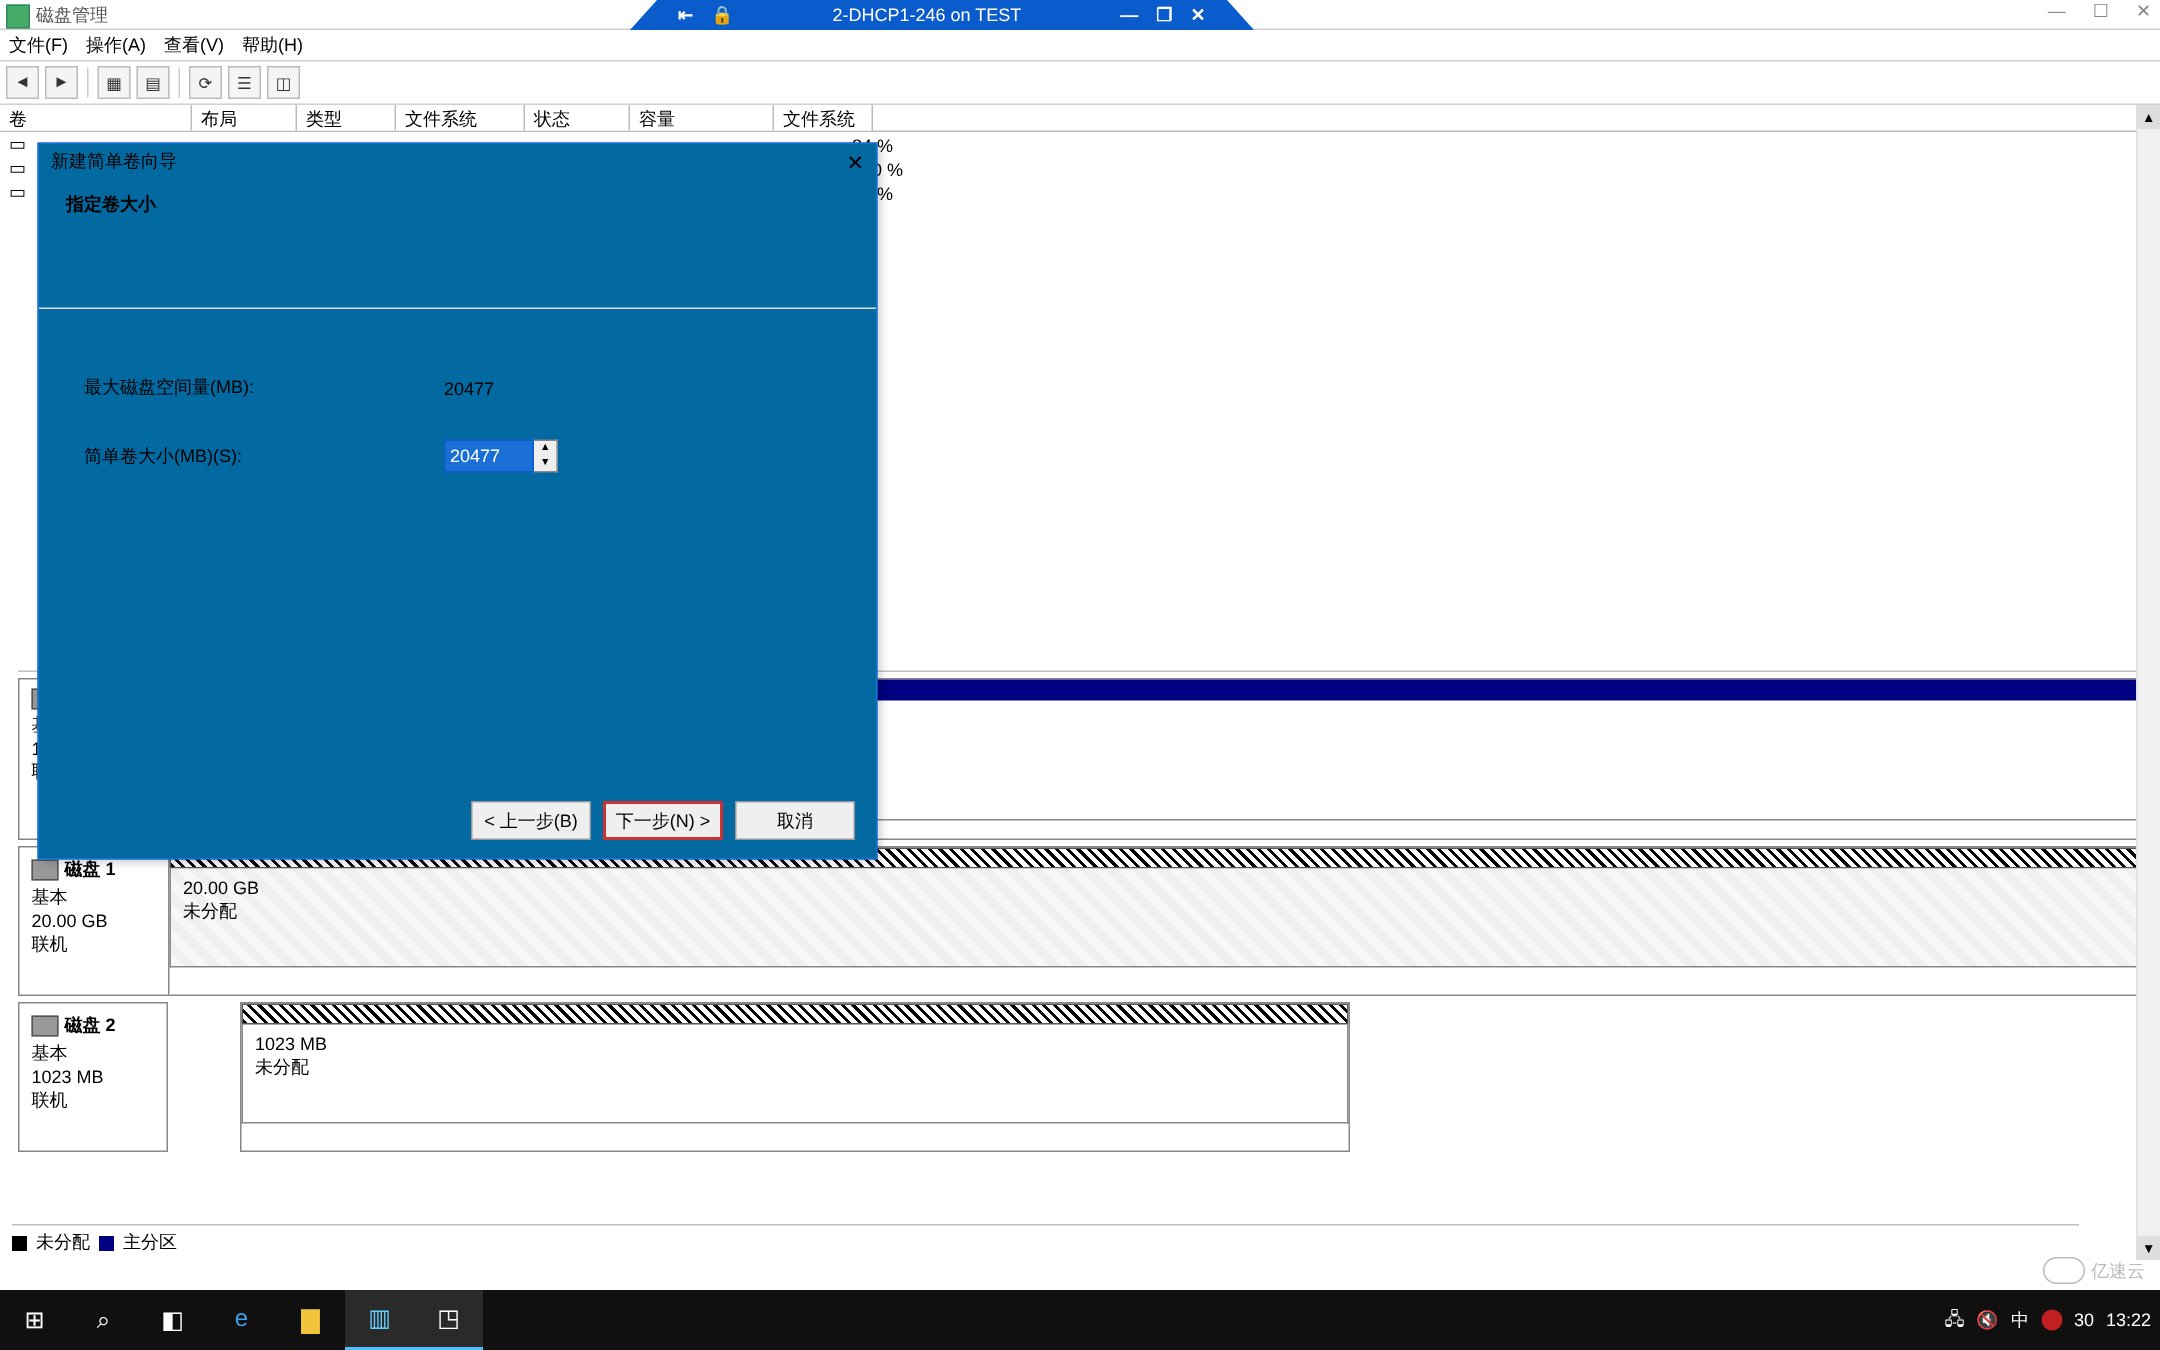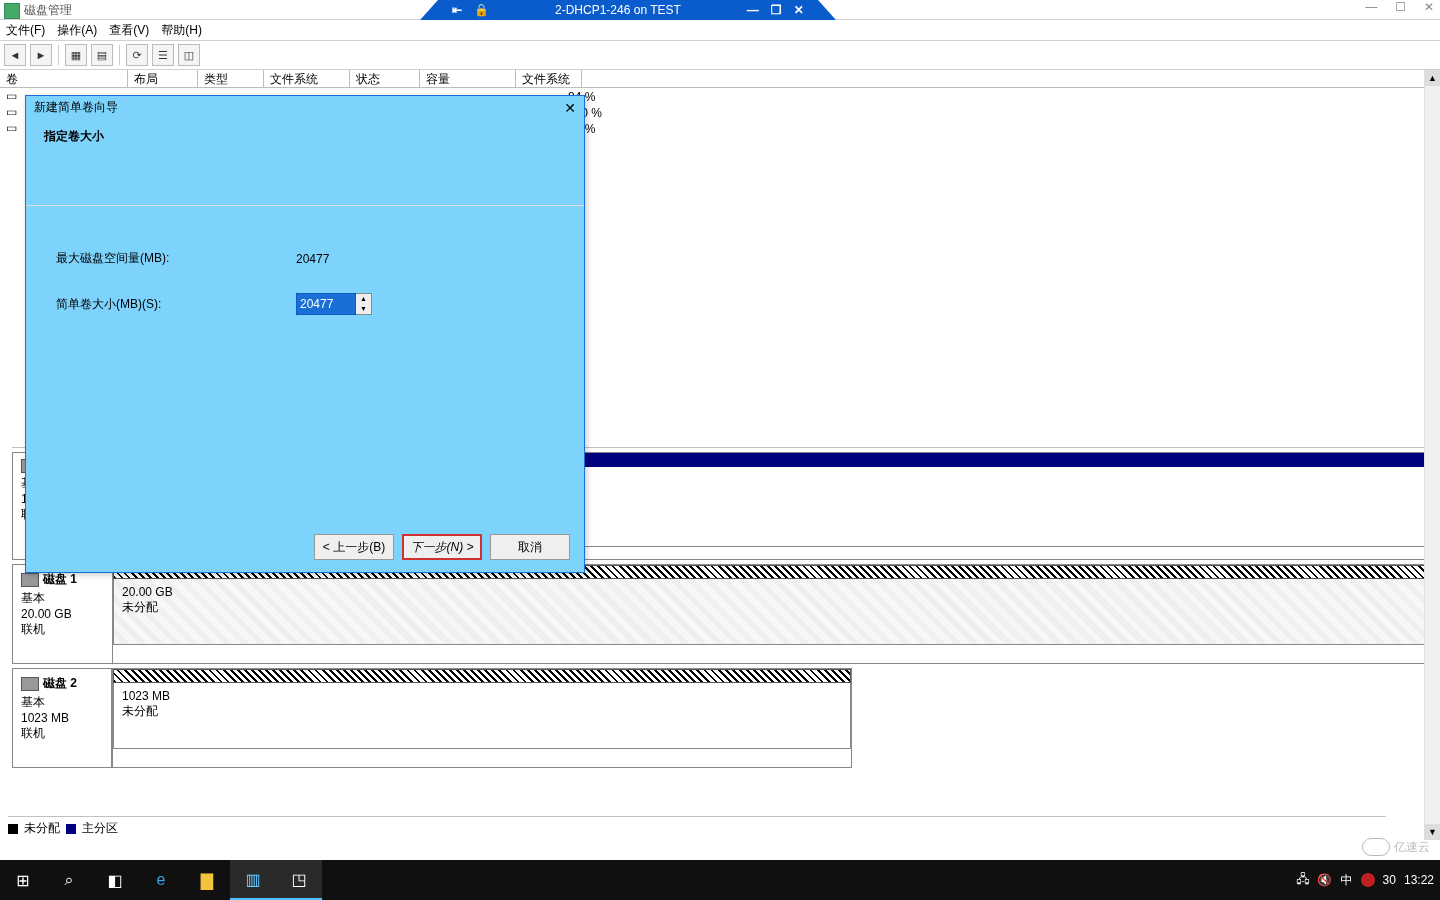--- a/index.html
+++ b/index.html
@@ -42,44 +42,44 @@
 .part-body { padding:6px 8px; border:1px solid #888; border-top:none; min-height:66px; }
 .part-body.hatchbg { background:repeating-linear-gradient(45deg,#f7f7f7 0,#f7f7f7 6px,#efefef 6px,#efefef 12px); }
 
 .disk0 { height:108px; }
 .disk0 .partbox { display:flex; }
 .disk0 .p0 { width:300px; }
 .disk0 .p1 { flex:1; border-left:1px solid #888;}
 .disk0 .part-body { min-height:80px; }
 
 .disk1 { height:100px; }
-.disk2 { height:100px; }
+.disk2 { height:100px;gap:48px; }
 .disk2 .partbox { width:740px; flex:none; }
 
 .legend { position:absolute; left:8px; bottom:64px; height:20px; display:flex; align-items:center; gap:6px; border-top:1px solid #c0c0c0; width:1378px; padding-top:4px;}
 .lg-sw { width:10px; height:10px; display:inline-block; }
 
 
-.dialog { position:absolute; left:25px; top:95px; width:560px; height:478px; background:#7dd3fc; border:1px solid #1a6fd6; box-shadow:2px 2px 6px rgba(0,0,0,0.2); z-index:50; }
+.dialog { position:absolute; left:25px; top:95px; width:560px; height:478px; background:#0369a1; border:1px solid #1a6fd6; box-shadow:2px 2px 6px rgba(0,0,0,0.2); z-index:50; }
 .dlg-title { height:22px; display:flex; align-items:center; padding:0 8px; font-size:12px; color:#000; }
 .dlg-close { position:absolute; right:8px; top:4px; font-size:14px; cursor:default; }
 .dlg-head { padding:10px 12px 18px 18px; border-bottom:1px solid #ddd; height:88px; }
 .dlg-head .h1 { font-weight:bold; margin-bottom:6px; }
 .dlg-head .h2 { margin-left:14px; }
 .dlg-body { padding:44px 30px; }
 .frow { display:flex; align-items:center; margin-bottom:26px; }
 .frow .lbl { width:240px; }
 .spin { display:flex; }
 .spin input { width:60px; height:22px; border:1px solid #0a5bcc; background:#0a5bcc22; padding:1px 3px; color:#000; }
 .spin input.sel { background:#1a6fd6; color:#fff; }
 .spin .arrows { width:16px; display:flex; flex-direction:column; border:1px solid #888; border-left:none; }
 .spin .arrows div { flex:1; background:#eee; text-align:center; font-size:7px; line-height:9px; }
 .dlg-foot { position:absolute; bottom:12px; right:14px; display:flex; gap:8px; }
 .btn { width:80px; height:26px; border:1px solid #999; background:#efefef; display:flex; align-items:center; justify-content:center; cursor:default; }
-.btn.primary { border:2px solid #d03030;font-style:italic; }
+.btn.primary { border:2px solid #d03030; }
 
 
 .taskbar { position:absolute; left:0; bottom:0; right:0; height:40px; background:#101010; display:flex; align-items:center; }
 .taskbar .tb { width:46px; height:40px; display:flex; align-items:center; justify-content:center; color:#fff; font-size:16px; }
 .taskbar .tb.active { background:#2a2a2a; border-bottom:2px solid #4cc2ff; }
 .tray { position:absolute; right:6px; bottom:0; height:40px; display:flex; align-items:center; gap:8px; color:#fff; font-size:11px; }
 .watermark { position:absolute; right:10px; bottom:44px; color:#bbb; font-size:16px; display:flex; align-items:center; gap:4px; }
 .watermark .logo { width:28px; height:18px; border:1px solid #bbb; border-radius:10px; }
 
 .scrollbar { position:absolute; right:0; top:70px; width:16px; bottom:60px; background:#f0f0f0; border-left:1px solid #ddd; }

